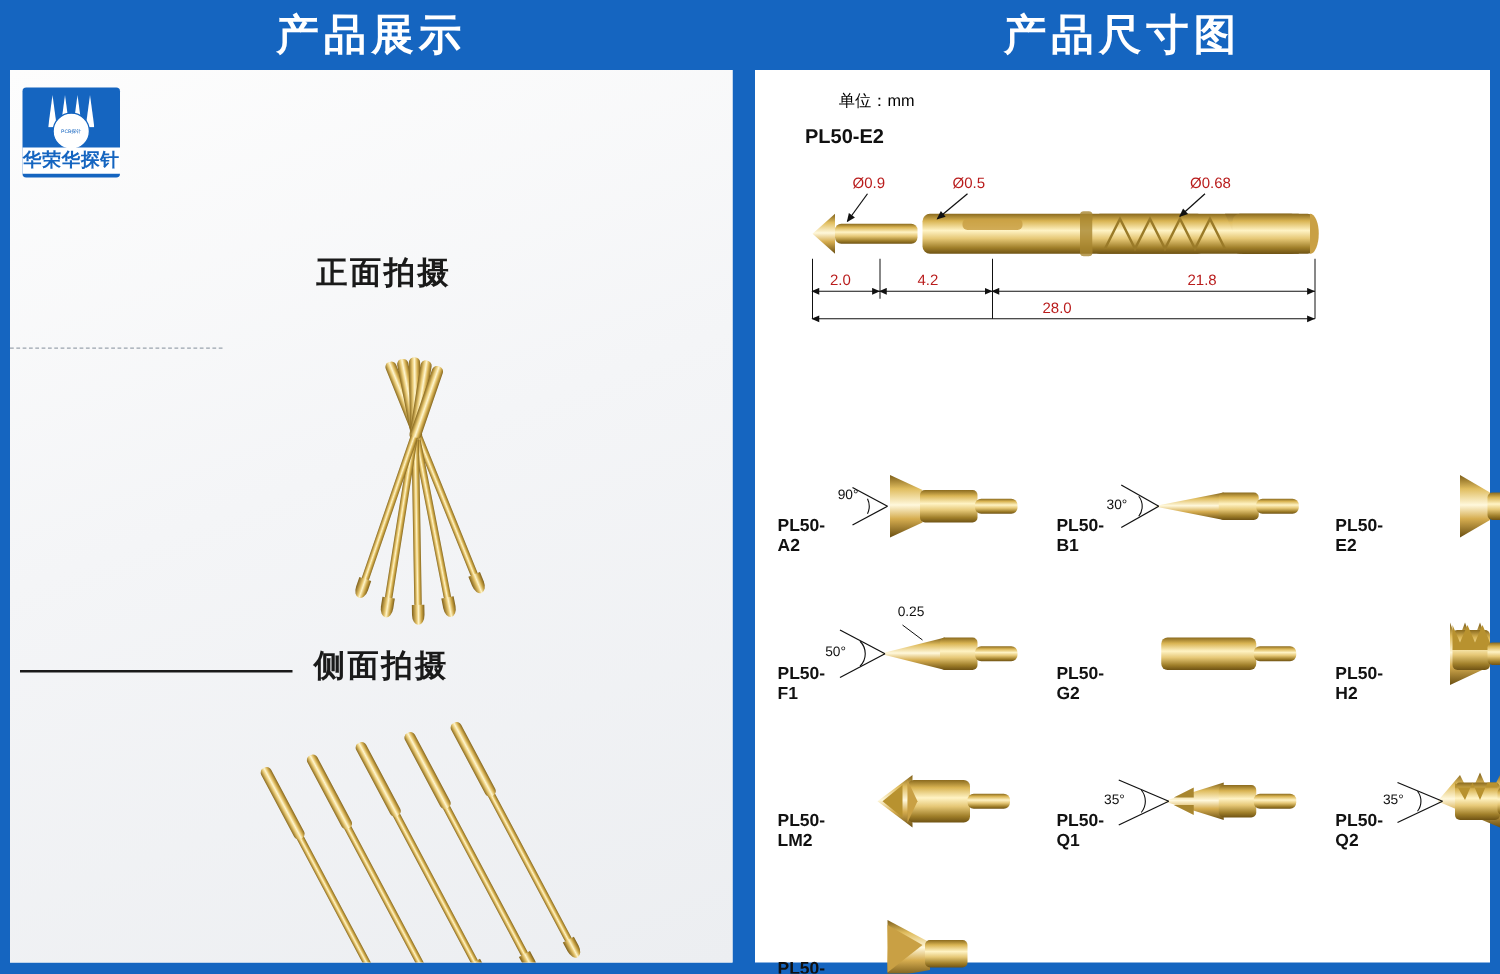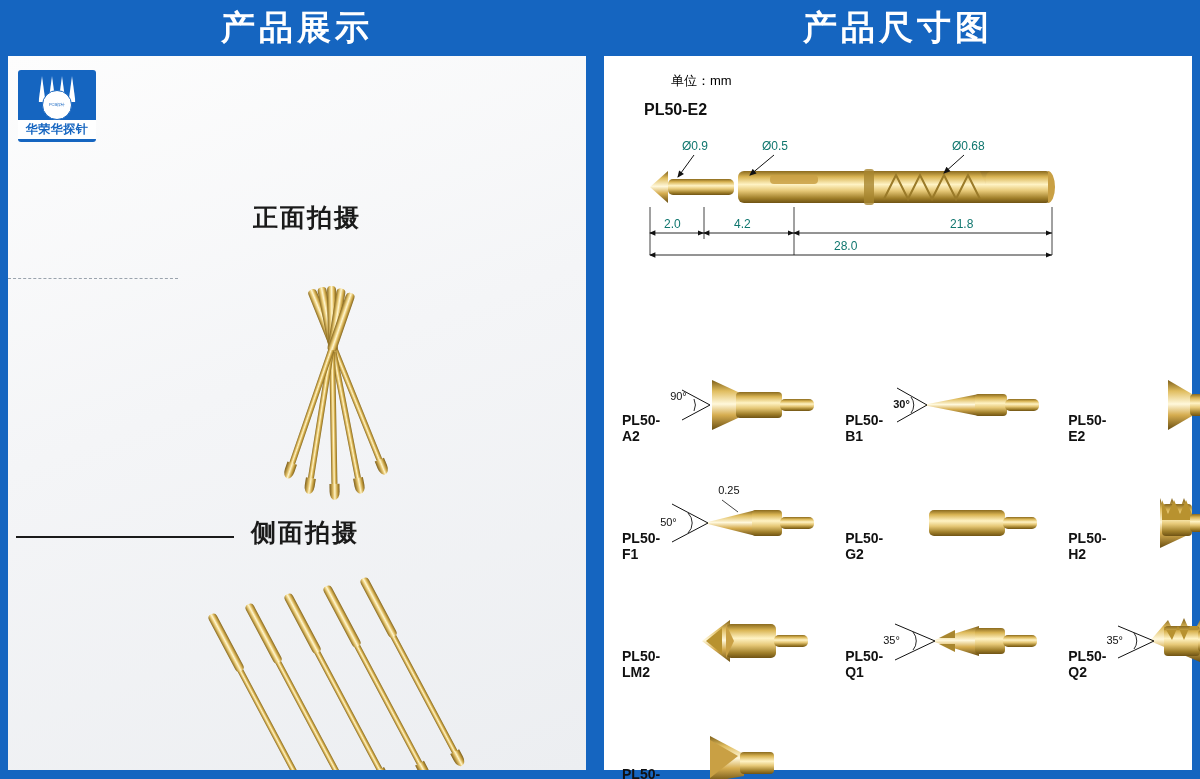--- a/index.html
+++ b/index.html
@@ -79,21 +79,21 @@
   }
   .logo-spikes i {
     display: block;
     width: 7px; height: 26px;
     background: #ffffff;
     clip-path: polygon(50% 0%, 100% 100%, 0% 100%);
   }
   .logo-text {
     position: relative;
     color: #ffffff;
-    font-size: 12px;
+    font-size: 15px;
     font-weight: bold;
     letter-spacing: 0.5px;
     background: #ffffff;
     color: #1565c0;
     width: 100%;
     text-align: center;
     padding: 1px 0;
   }
   .cap {
     position: absolute;
@@ -154,21 +154,21 @@
     left: 40px; top: 45px;
     font-size: 16px; font-weight: bold; color: #111;
   }
   .bigdraw {
     position: absolute;
     left: 30px; top: 75px;
     width: 530px; height: 180px;
   }
   .dimlbl {
     position: absolute;
-    font-size: 12px; color: #0f766e;
+    font-size: 12px; color: #b91c1c;
   }
   .dia { font-size: 12px; }
 
   .grid {
     position: absolute;
     left: 18px; top: 270px;
     width: 556px;
     display: grid;
     grid-template-columns: repeat(3, 1fr);
     grid-auto-rows: 118px;
@@ -375,21 +375,21 @@
         <div class="name">PL50-B1</div>
         <div class="art">
           <svg width="185" height="78" viewBox="0 0 185 78">
             <path d="M40,39 L96,28 L96,50 Z" fill="url(#gold2)"></path>
             <rect x="92" y="28" width="32" height="22" rx="4" fill="url(#gold)"></rect>
             <rect x="122" y="33" width="34" height="12" rx="5" fill="url(#gold)"></rect>
             <line x1="14" y1="22" x2="44" y2="39" stroke="#111" stroke-width="1"></line>
             <line x1="14" y1="56" x2="44" y2="39" stroke="#111" stroke-width="1"></line>
             <path d="M28,31 A 13,13 0 0 1 28,47" fill="none" stroke="#111" stroke-width="0.9"></path>
           </svg>
-          <div class="ang" style="left:10px; top:32px;font-weight:bold;">30°</div>
+          <div class="ang" style="left:2px; top:32px;">30°</div>
         </div>
       </div>
 
 
       <div class="cell">
         <div class="name">PL50-E2</div>
         <div class="art">
           <svg width="185" height="78" viewBox="0 0 185 78">
             <path d="M62,14 L86,28 L86,50 L62,64 Z" fill="url(#gold2)"></path>
             <rect x="84" y="28" width="34" height="22" rx="4" fill="url(#gold)"></rect>

